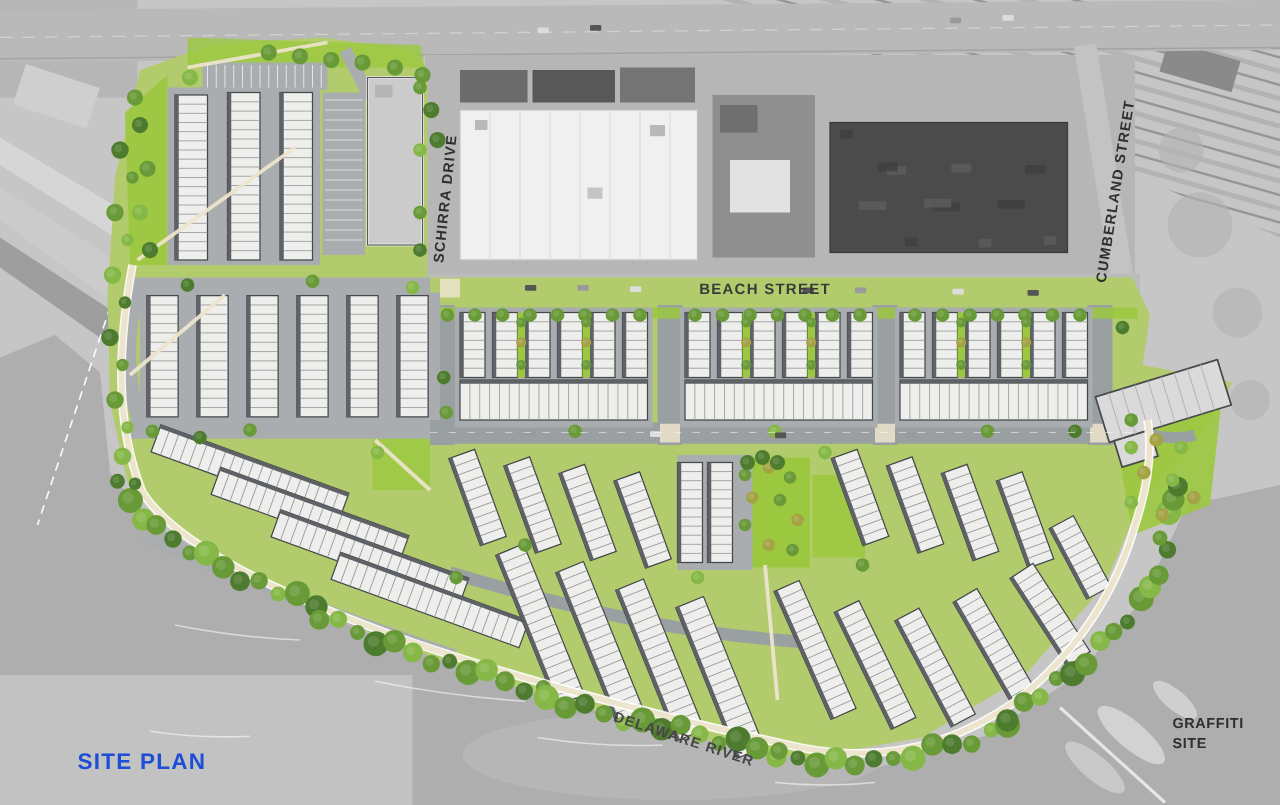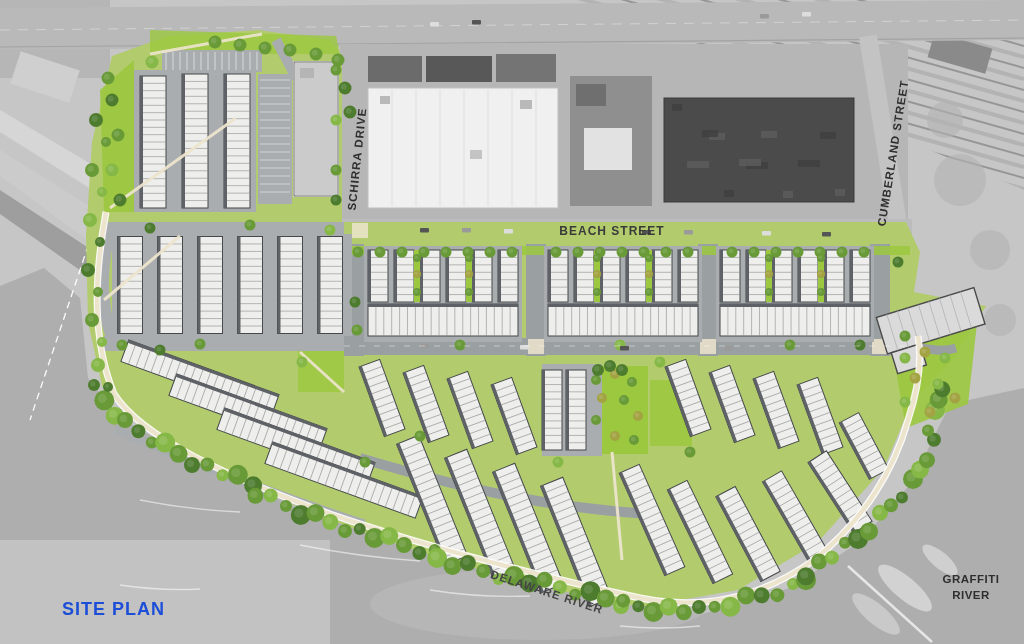--- a/index.html
+++ b/index.html
@@ -7,21 +7,21 @@
          font-family:"Liberation Sans",sans-serif;background:#c6c6c6;}
   .stage svg{position:absolute;left:0;top:0;}
   .lbl{position:absolute;font-weight:bold;color:#3a3a3a;letter-spacing:1px;
        white-space:nowrap;transform-origin:center center;
        font-family:"Liberation Sans",sans-serif;}
   #lbl-richmond{left:462px;top:20px;width:200px;text-align:center;font-size:13px;}
   #lbl-beach{left:537px;top:224px;width:150px;text-align:center;font-size:12px;}
   #lbl-schirra{left:297px;top:153px;width:120px;text-align:center;font-size:11.5px;transform:rotate(-84deg);color:#2f2f2f;}
   #lbl-cumberland{left:808px;top:147px;width:170px;text-align:center;font-size:11.5px;transform:rotate(-81deg);color:#2f2f2f;}
   #lbl-delaware{left:462px;top:586px;width:170px;text-align:center;font-size:11.5px;transform:rotate(18deg);color:#454545;}
-  #lbl-graffiti{left:938px;top:572px;width:66px;text-align:center;font-size:11.5px;line-height:1.35;color:#2f2f2f;letter-spacing:.5px;}
+  #lbl-graffiti{left:938px;top:572px;width:66px;font-size:11.5px;line-height:1.35;color:#2f2f2f;letter-spacing:.5px;}
   #lbl-siteplan{left:62px;top:599px;font-size:18px;letter-spacing:1px;color:#1d4ed8;}
 </style>
 </head>
 <body>
 
 <div class="stage">
   <svg id="map" width="1024" height="644" viewBox="0 0 1024 644">
       <g>
         <rect x="0" y="0" width="1024" height="644" fill="#c6c6c6"></rect>
         <polygon points="0,110 128,186 118,206 0,132" fill="#d6d6d6"></polygon>
@@ -1387,16 +1387,16 @@
         <rect x="724" y="346" width="9" height="4.5" rx="1" fill="#9a9a9a"></rect>
         <line x1="344" y1="346" x2="908" y2="346" stroke="#fff" stroke-width="0.8" stroke-dasharray="6 9" opacity="0.5"></line>
       </g>
     </svg>
   <div class="lbl" id="lbl-schirra">SCHIRRA DRIVE</div>
   <div class="lbl" id="lbl-cumberland">CUMBERLAND STREET</div>
   <div class="lbl" id="lbl-beach">BEACH STREET</div>
   <div class="lbl" id="lbl-delaware">DELAWARE RIVER</div>
   <div class="lbl" id="lbl-graffiti">
     <div>GRAFFITI</div>
-    <div>RIVER</div>
+    <div>SITE</div>
   </div>
   <div class="lbl" id="lbl-siteplan">SITE PLAN</div>
 </div>
 
 </body></html>

